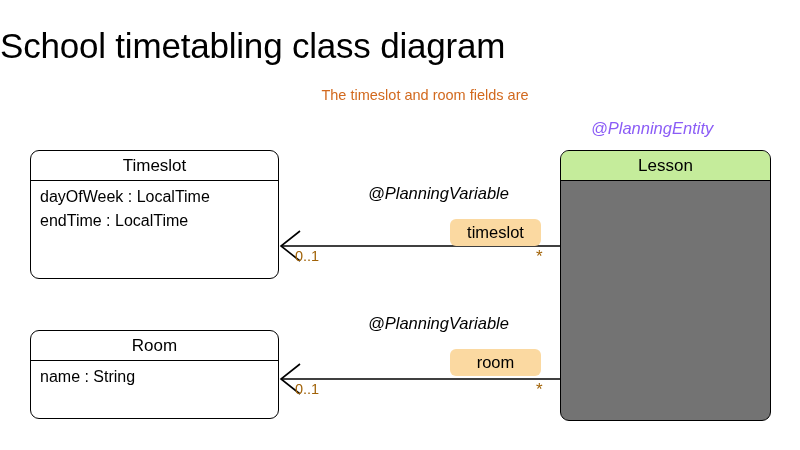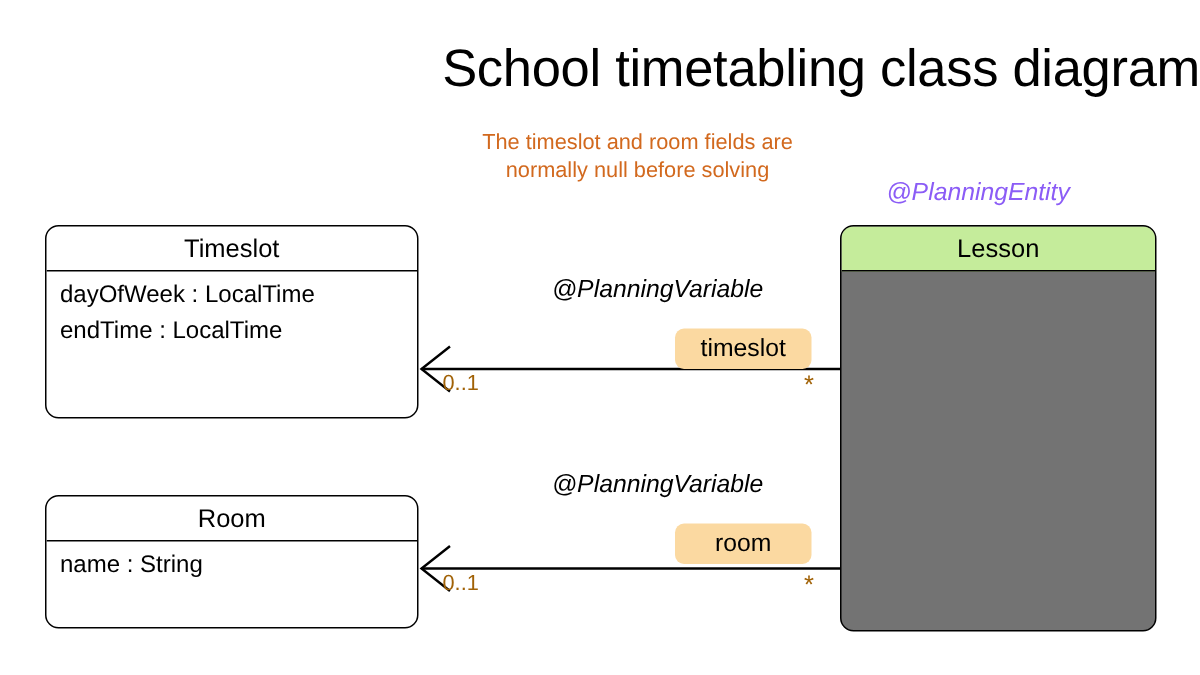--- a/index.html
+++ b/index.html
@@ -26,21 +26,21 @@
     height: 450px;
     pointer-events: none;
   }
 
   
   .title {
     position: absolute;
     left: 0;
     top: 26px;
     width: 800px;
-    text-align: right;
+    text-align: left;
     font-size: 35px;
     font-family: "Liberation Sans", sans-serif;
     color: #000000;
     letter-spacing: -0.2px;
   }
 
   
   .note {
     position: absolute;
     left: 270px;
@@ -175,21 +175,20 @@
     <g>
       <line x1="560" y1="379" x2="281" y2="379" stroke="#000000" stroke-width="1.6"></line>
       <polyline points="300,364 281,379 300,394" fill="none" stroke="#000000" stroke-width="1.6"></polyline>
     </g>
   </svg>
 
   <div class="title">School timetabling class diagram</div>
 
   <div class="note">
     <div>The timeslot and room fields are</div>
-    <div>normally null before solving</div>
   </div>
 
   <div class="uml-class" id="class-timeslot">
     <div class="cls-header">Timeslot</div>
     <div class="cls-fields">
       <div>dayOfWeek : LocalTime</div>
       <div>endTime : LocalTime</div>
     </div>
   </div>
 

